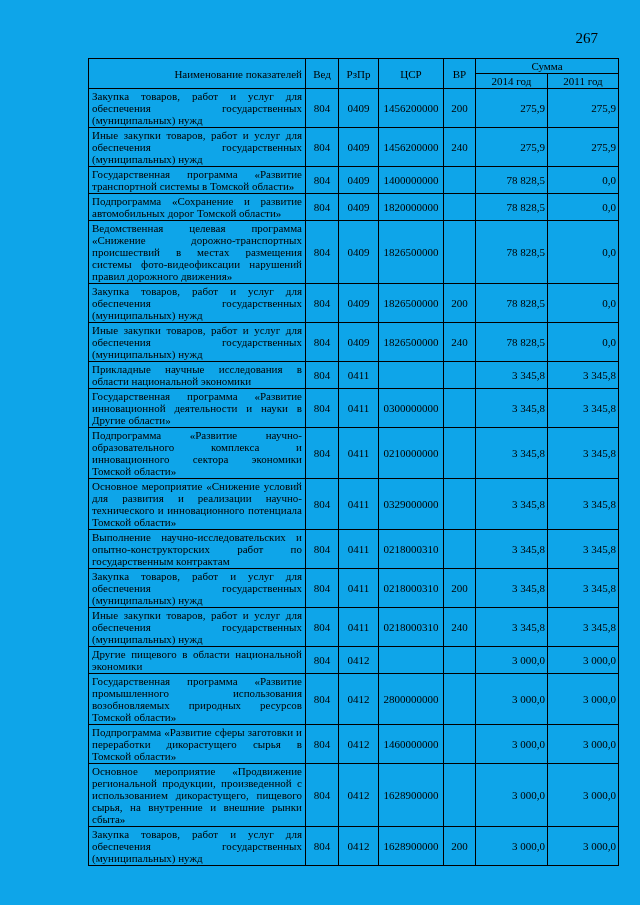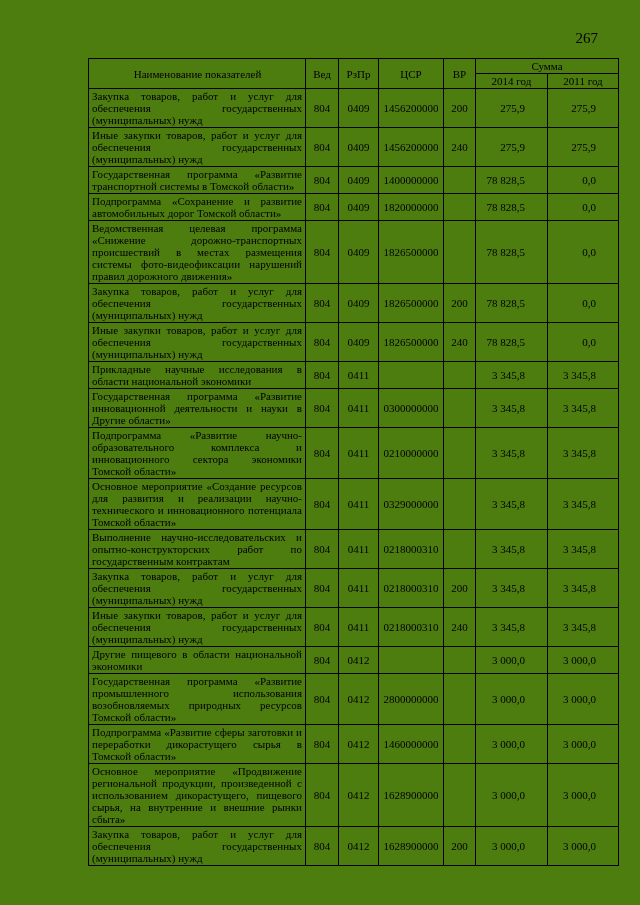--- a/index.html
+++ b/index.html
@@ -1,21 +1,21 @@
 <!DOCTYPE html>
 <html><head>
 <meta charset="utf-8">
 <style>
   * { box-sizing: border-box; }
   html, body { margin: 0; padding: 0; background: #ffffff; }
   .page {
     position: relative;
     width: 640px;
     height: 905px;
-    background: #4d7c0f;
+    background: #0ea5e9;
     color: #000000;
     font-family: "Liberation Serif", serif;
     overflow: hidden;
   }
   .page-number {
     position: absolute;
     top: 30px;
     right: 42px;
     font-size: 15px;
   }
@@ -30,24 +30,24 @@
   .budget th, .budget td {
     border: 1px solid #000000;
     font-size: 11px;
     line-height: 12px;
     font-weight: normal;
     padding: 1px 3px;
     vertical-align: middle;
     overflow: hidden;
   }
   .budget thead th { text-align: center; }
-  .budget thead th.h-name { text-align: center; padding-left: 4px; }
+  .budget thead th.h-name { text-align: right; padding-left: 4px; }
   td.c-name { text-align: justify; }
   td.c-code { text-align: center; }
-  td.c-sum  { text-align: right; padding-right: 22px; }
+  td.c-sum  { text-align: right; padding-right: 2px; }
 </style>
 </head>
 <body>
 
 <div class="page">
 
   <div class="page-number">267</div>
 
   <table class="budget">
     <colgroup>
@@ -168,21 +168,21 @@
       <td class="c-name">Подпрограмма «Развитие научно-образовательного комплекса и инновационного сектора экономики Томской области»</td>
       <td class="c-code">804</td>
       <td class="c-code">0411</td>
       <td class="c-code">0210000000</td>
       <td class="c-code"></td>
       <td class="c-sum">3&nbsp;345,8</td>
       <td class="c-sum">3&nbsp;345,8</td>
     </tr>
 
     <tr>
-      <td class="c-name">Основное мероприятие «Создание ресурсов для развития и реализации научно-технического и инновационного потенциала Томской области»</td>
+      <td class="c-name">Основное мероприятие «Снижение условий для развития и реализации научно-технического и инновационного потенциала Томской области»</td>
       <td class="c-code">804</td>
       <td class="c-code">0411</td>
       <td class="c-code">0329000000</td>
       <td class="c-code"></td>
       <td class="c-sum">3&nbsp;345,8</td>
       <td class="c-sum">3&nbsp;345,8</td>
     </tr>
 
     <tr>
       <td class="c-name">Выполнение научно-исследовательских и опытно-конструкторских работ по государственным контрактам</td>

